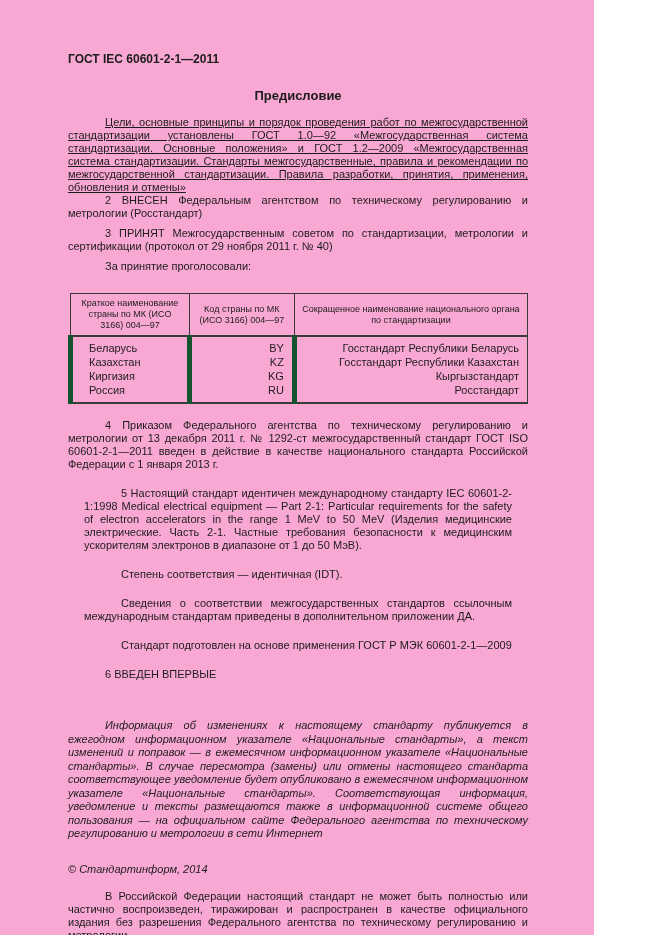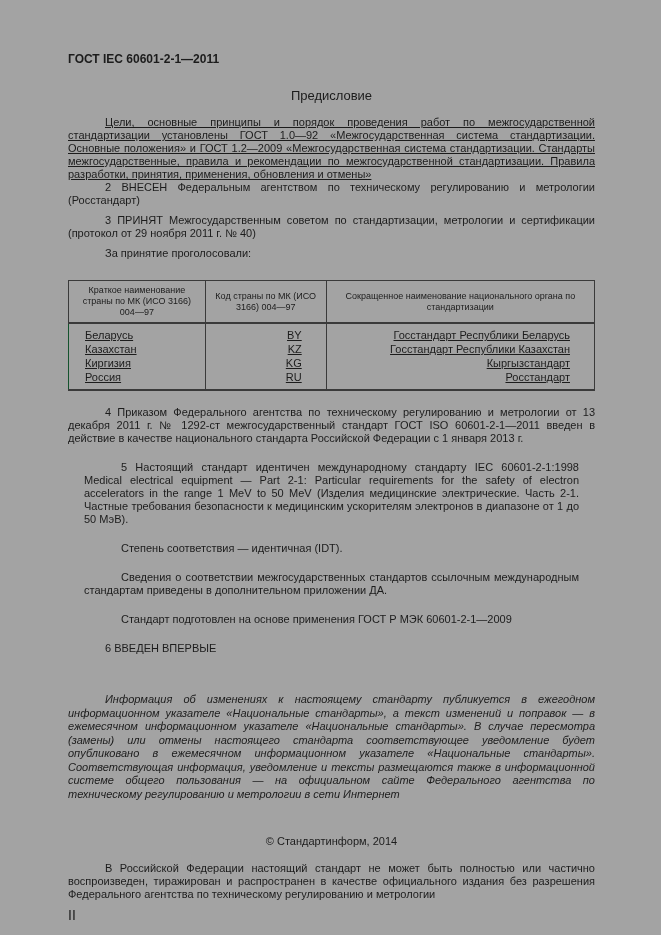--- a/index.html
+++ b/index.html
@@ -2,40 +2,40 @@
 <html><head>
 <meta charset="utf-8">
 <style>
   html, body {
     margin: 0;
     padding: 0;
     background: #ffffff;
   }
   .page {
     position: relative;
-    width: 661px;
+    width: 594px;
     height: 935px;
     box-sizing: border-box;
-    background: #a3a3a3;
+    background: #f9a8d4;
     padding: 52px 66px 0 68px;
     font-family: "Liberation Sans", sans-serif;
     font-size: 11px;
     line-height: 13px;
     color: #1c1c1c;
     overflow: hidden;
   }
   .doc-code {
     font-weight: bold;
     font-size: 12px;
     line-height: 14px;
     margin: 0 0 22px 0;
   }
   .doc-title {
     text-align: center;
-    font-weight: normal;
+    font-weight: bold;
     font-size: 13px;
     line-height: 16px;
     margin: 0 0 12px 0;
   }
   p {
     margin: 0;
     text-align: justify;
     text-indent: 37px;
   }
   .intro-par { margin-bottom: 0; text-decoration: underline; }
@@ -60,45 +60,45 @@
     font-weight: normal;
     font-size: 9px;
     line-height: 11px;
     text-align: center;
     vertical-align: middle;
     padding: 4px 6px;
     border: 1px solid #3a3a3a;
     border-bottom: 2px solid #3a3a3a;
   }
   table.vote-table td {
-    border-left: 1px solid #14532d;
+    border-left: 5px solid #14532d;
     border-right: 1px solid #3a3a3a;
     border-bottom: none;
     border-top: none;
-    padding: 0 24px;
+    padding: 0 8px;
     line-height: 14px;
     vertical-align: top;
-    text-decoration: underline;
   }
   table.vote-table { border: 1px solid #3a3a3a; border-bottom: 2px solid #3a3a3a; }
   table.vote-table td.c1 { width: 26%; padding-left: 16px; }
   table.vote-table td.c2 { width: 23%; text-align: right; }
   table.vote-table td.c3 { width: 51%; text-align: right; }
   table.vote-table tbody tr:first-child td { padding-top: 4px; }
   table.vote-table tbody tr:last-child td { padding-bottom: 5px; }
 
   .amendments-note {
     font-style: italic;
     margin-top: 38px;
     line-height: 13.5px;
   }
   .copyright {
-    text-align: center;
+    text-align: left;
     text-indent: 0;
-    margin-top: 34px;
+    margin-top: 22px;
+    font-style: italic;
   }
   .repro-note { margin-top: 14px; }
   .page-number {
     margin-top: 8px;
     font-size: 14px;
   }
 </style>
 </head>
 <body>
 

